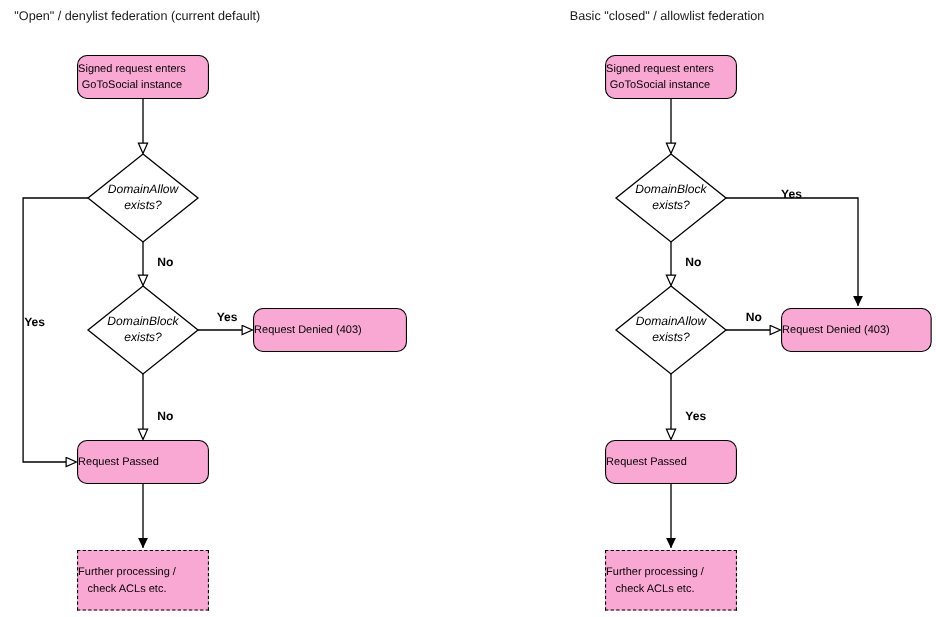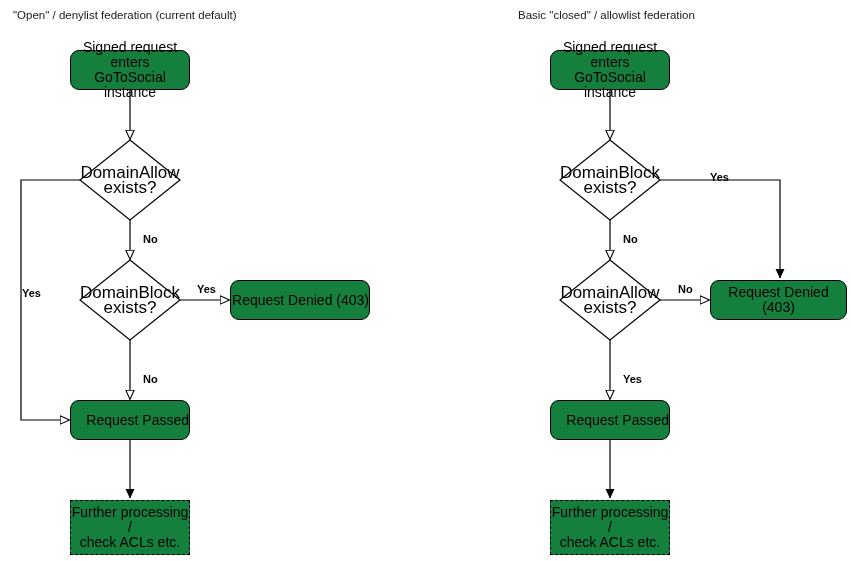--- a/index.html
+++ b/index.html
@@ -30,26 +30,26 @@
     line-height: 14px;
   }
   #title-left { left: 13px; top: 8px; }
   #title-right { left: 518px; top: 8px; }
 
   .node {
     position: absolute;
     box-sizing: border-box;
     display: flex;
     align-items: center;
-    justify-content: flex-end;
+    justify-content: flex-start;
     text-align: center;
-    font-size: 14px;
+    font-size: 10px;
     line-height: 15px;
     color: #000000;
-    background: #15803d;
+    background: #f9a8d4;
   }
   .rounded {
     border: 1.2px solid #000000;
     border-radius: 9px;
   }
   .dashed {
     border: 1.3px dashed #000000;
     border-radius: 0;
   }
   .diamond-wrap {
@@ -60,25 +60,26 @@
   }
   .diamond-wrap svg {
     position: absolute;
     left: 0;
     top: 0;
     overflow: visible;
   }
   .diamond-label {
     position: relative;
     z-index: 2;
-    font-size: 17px;
+    font-size: 11px;
     line-height: 15px;
     text-align: center;
     color: #000000;
     white-space: nowrap;
+    font-style: italic;
   }
   .edge-label {
     position: absolute;
     font-size: 11px;
     line-height: 13px;
     color: #000000;
     background: transparent;
     white-space: nowrap;
     font-weight: bold;
   }

